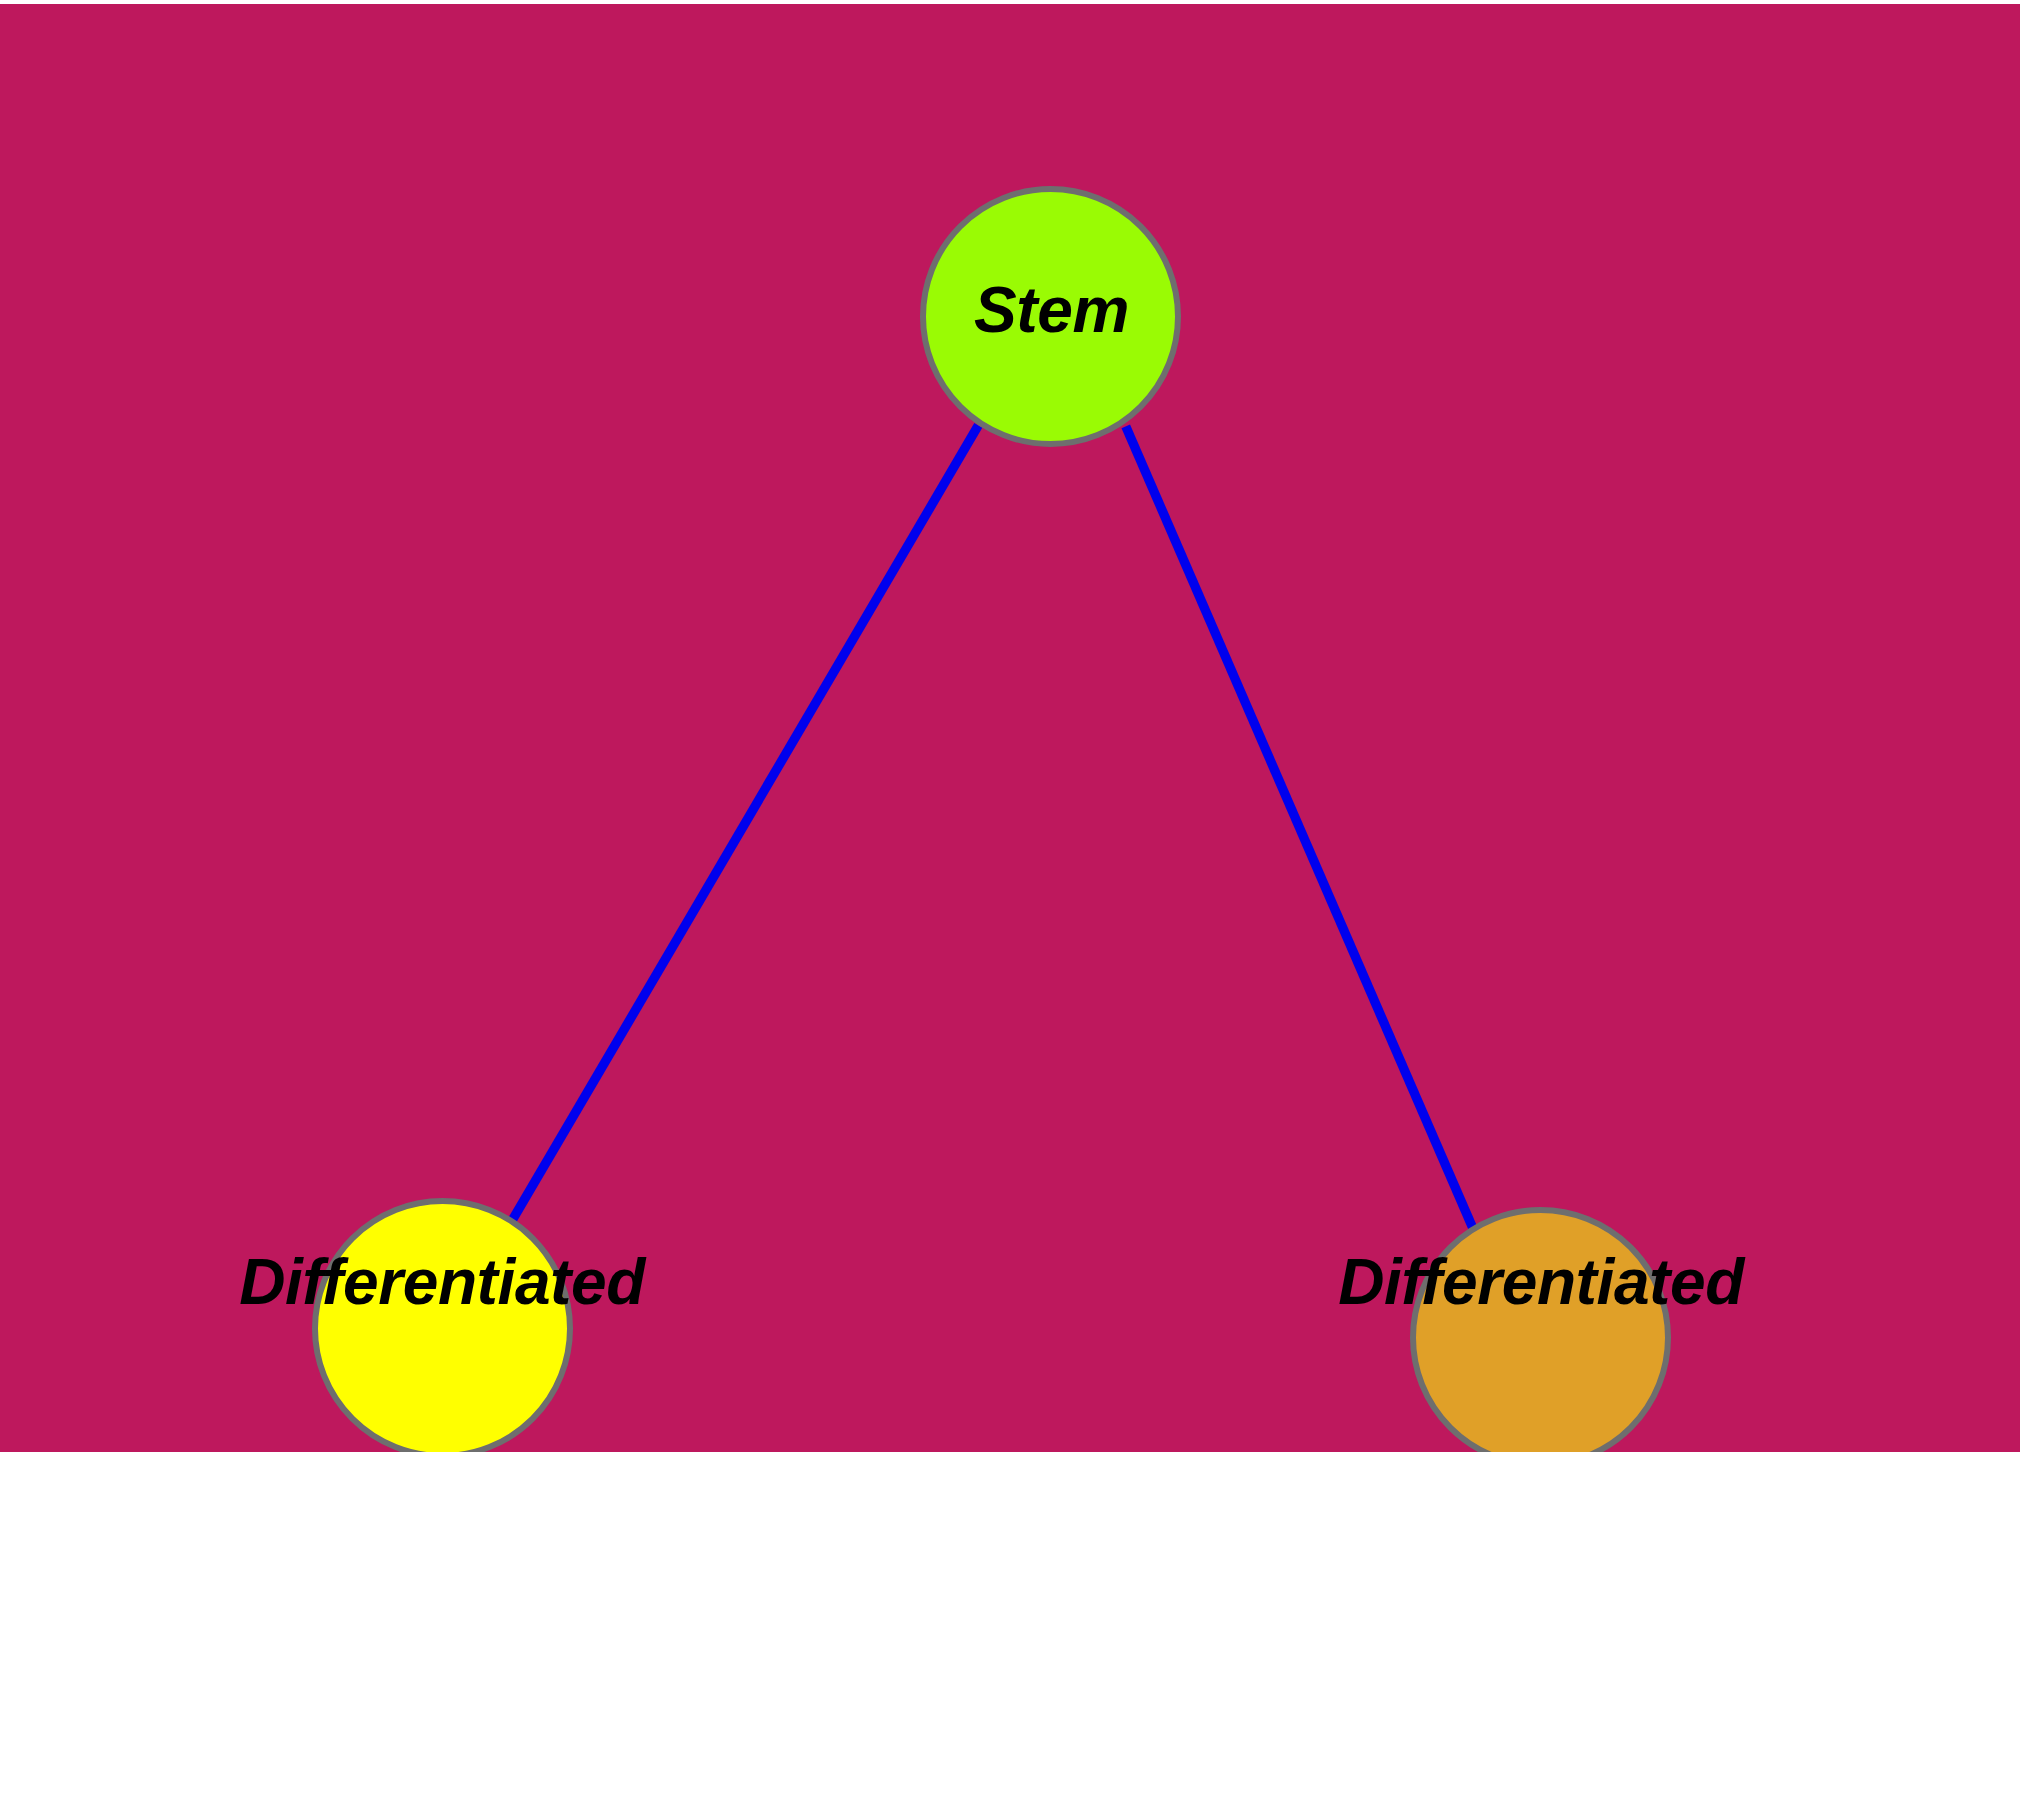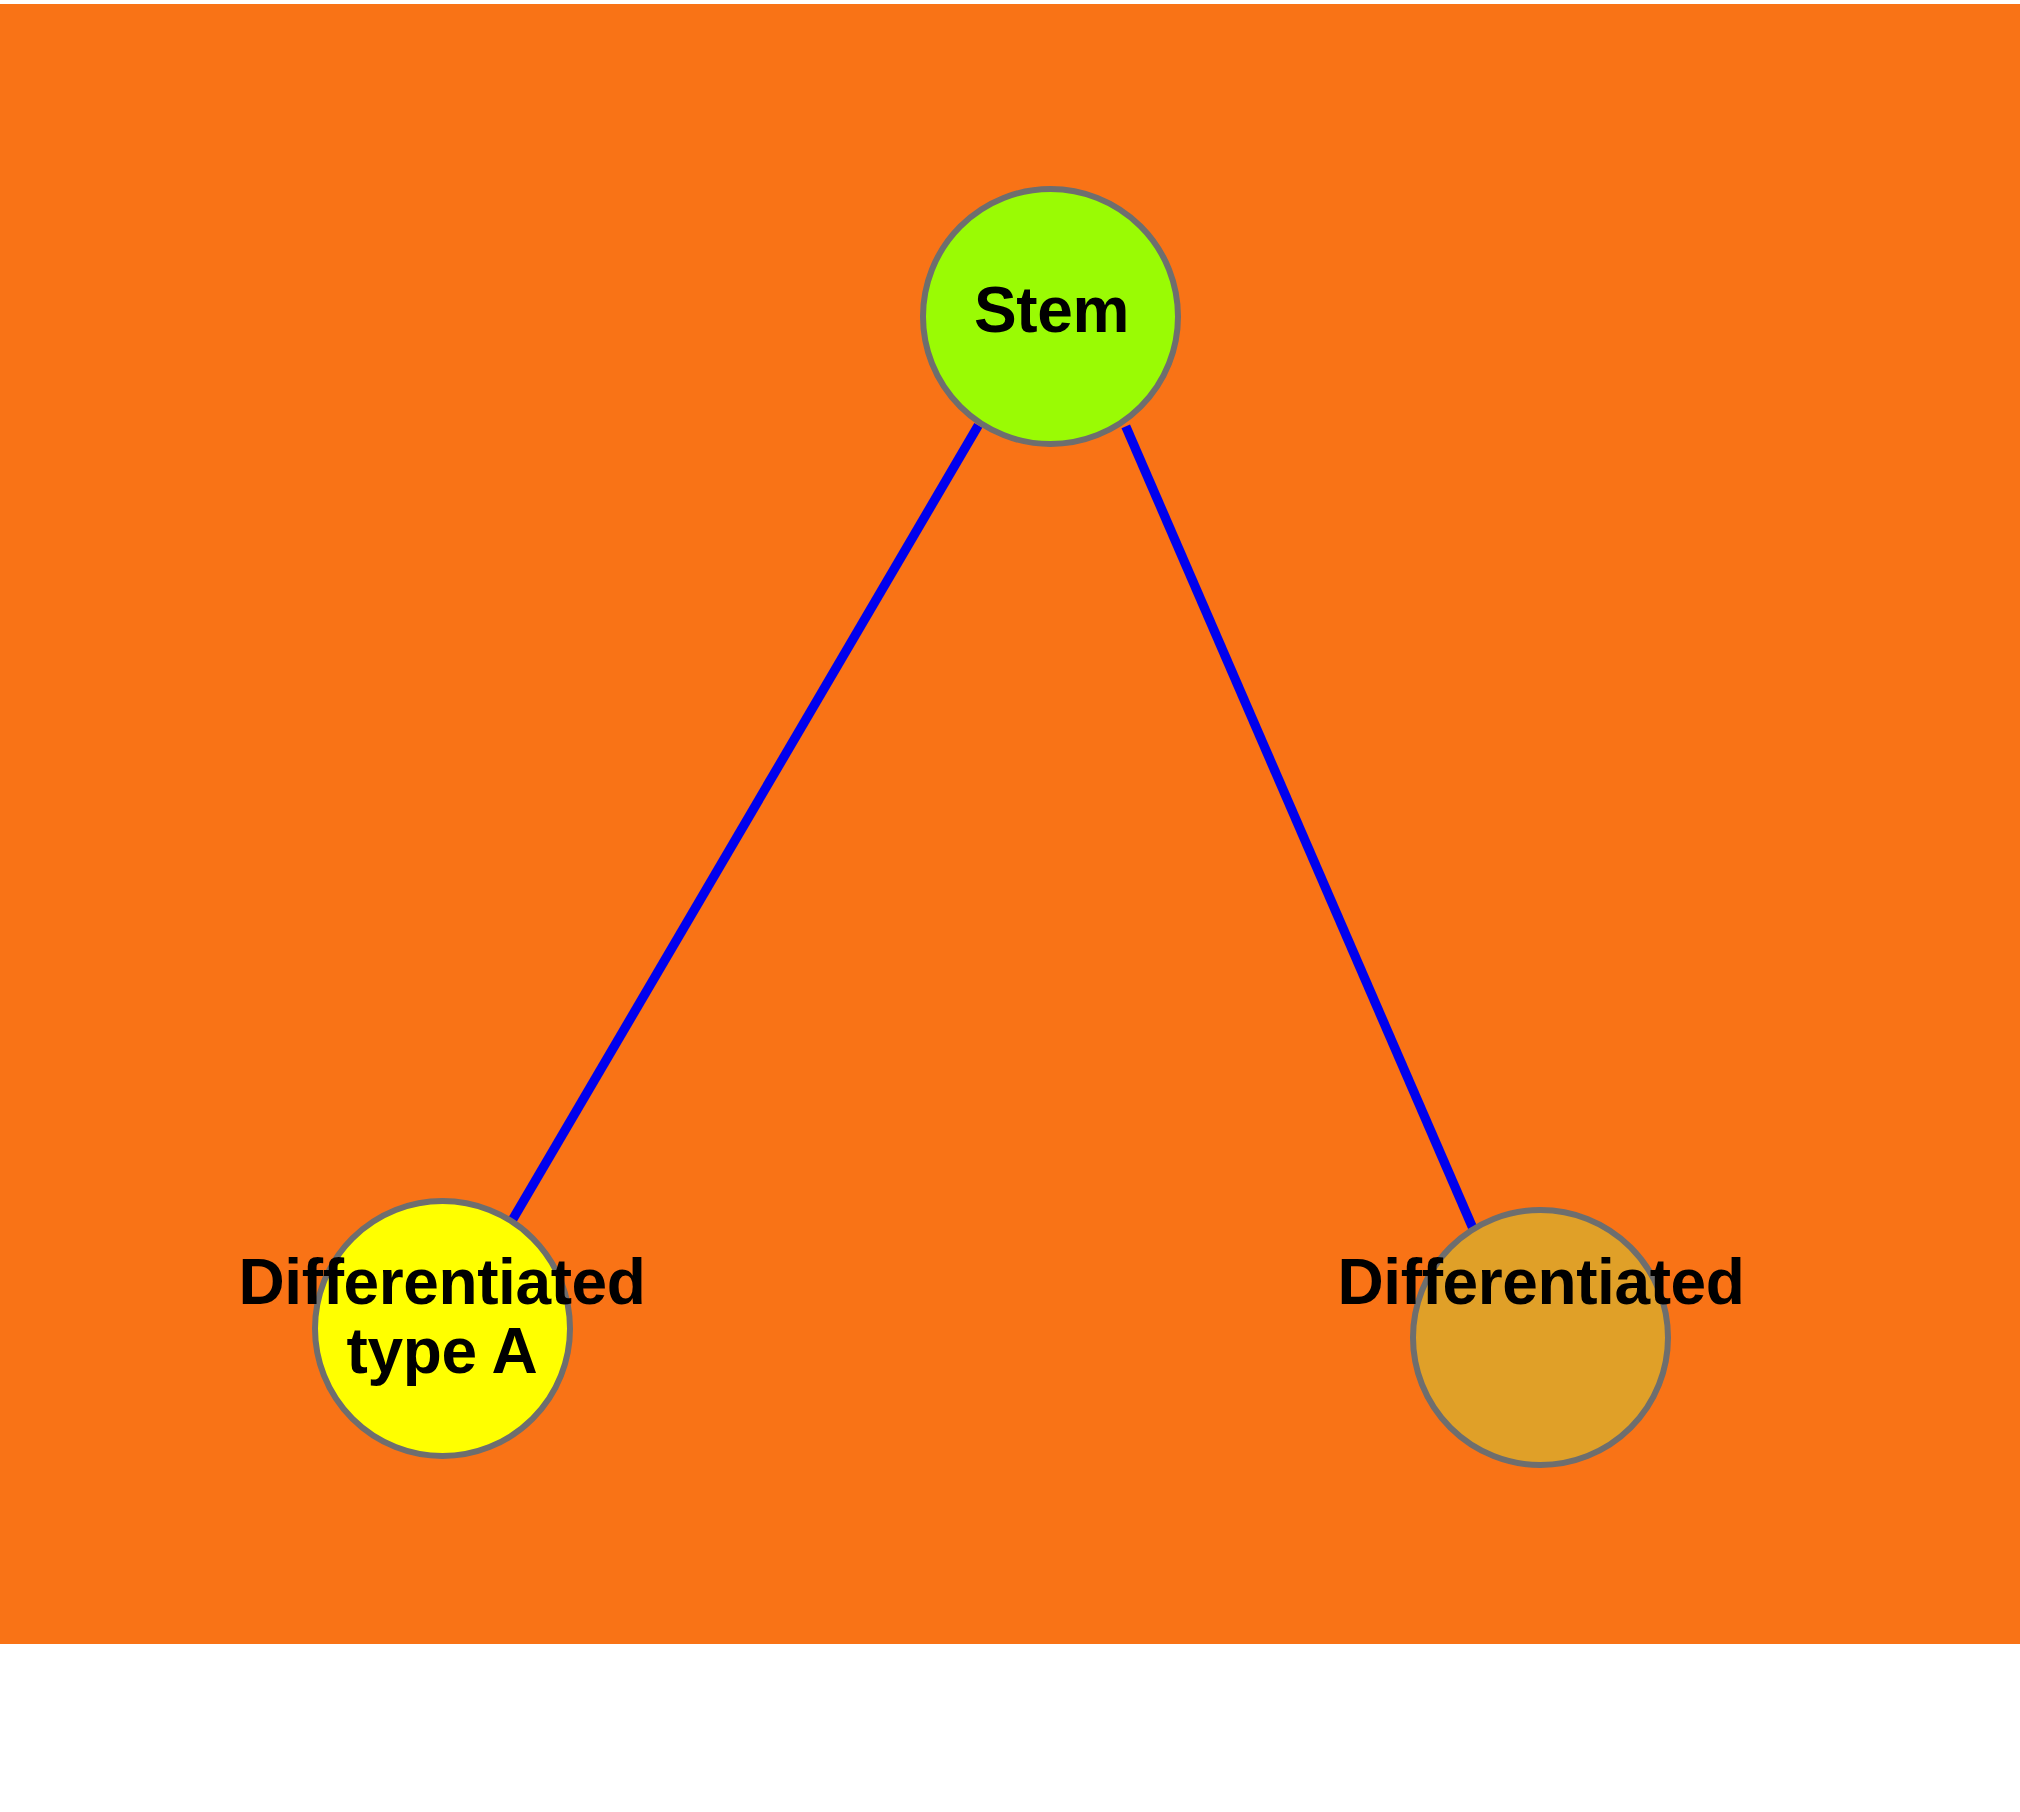--- a/index.html
+++ b/index.html
@@ -97,38 +97,37 @@
   #label-type-b {
     left: 1202px;
     top: 1248px;
     width: 678px;
     font-size: 64px;
   }
 </style>
 </head>
 <body>
 
-<div id="canvas" style="background: #f97316; width: 2021px; height: 1644px;">
+<div id="canvas" style="background: #be185d; width: 2021px; height: 1452px; font-style: italic;">
 
   <div id="top-strip"></div>
 
   <svg id="edge-layer" viewBox="0 0 2384 2138">
     <line id="edge-0" x1="1154" y1="502" x2="604" y2="1440" stroke="#0000ee" stroke-width="11" stroke-linecap="butt"></line>
     <line id="edge-1" x1="1328" y1="503" x2="1737" y2="1448" stroke="#0000ee" stroke-width="11" stroke-linecap="butt"></line>
   </svg>
 
   <div class="node" id="node-stem" style="left: 920px; top: 186px; width: 261px; height: 261px; background: rgb(154, 251, 4); border-color: rgb(110, 110, 110); border-width: 6px;"></div>
   <div class="node-label" id="label-stem" style="left: 797px; color: rgb(0, 0, 0);">
     <span class="label-line">Stem</span>
   </div>
 
   <div class="node" id="node-type-a" style="left: 312px; top: 1198px; width: 261px; height: 261px; background: rgb(255, 255, 0); border-color: rgb(110, 110, 110); border-width: 6px;"></div>
   <div class="node-label" id="label-type-a" style="left: 103px; color: rgb(0, 0, 0);">
     <span class="label-line">Differentiated</span>
-    <span class="label-line">type A</span>
   </div>
 
   <div class="node" id="node-type-b" style="left: 1410px; top: 1207px; width: 261px; height: 261px; background: rgb(224, 160, 40); border-color: rgb(110, 110, 110); border-width: 6px;"></div>
   <div class="node-label" id="label-type-b" style="left: 1202px; color: rgb(0, 0, 0);">
     <span class="label-line">Differentiated</span>
   </div>
 
 </div>
 
 

